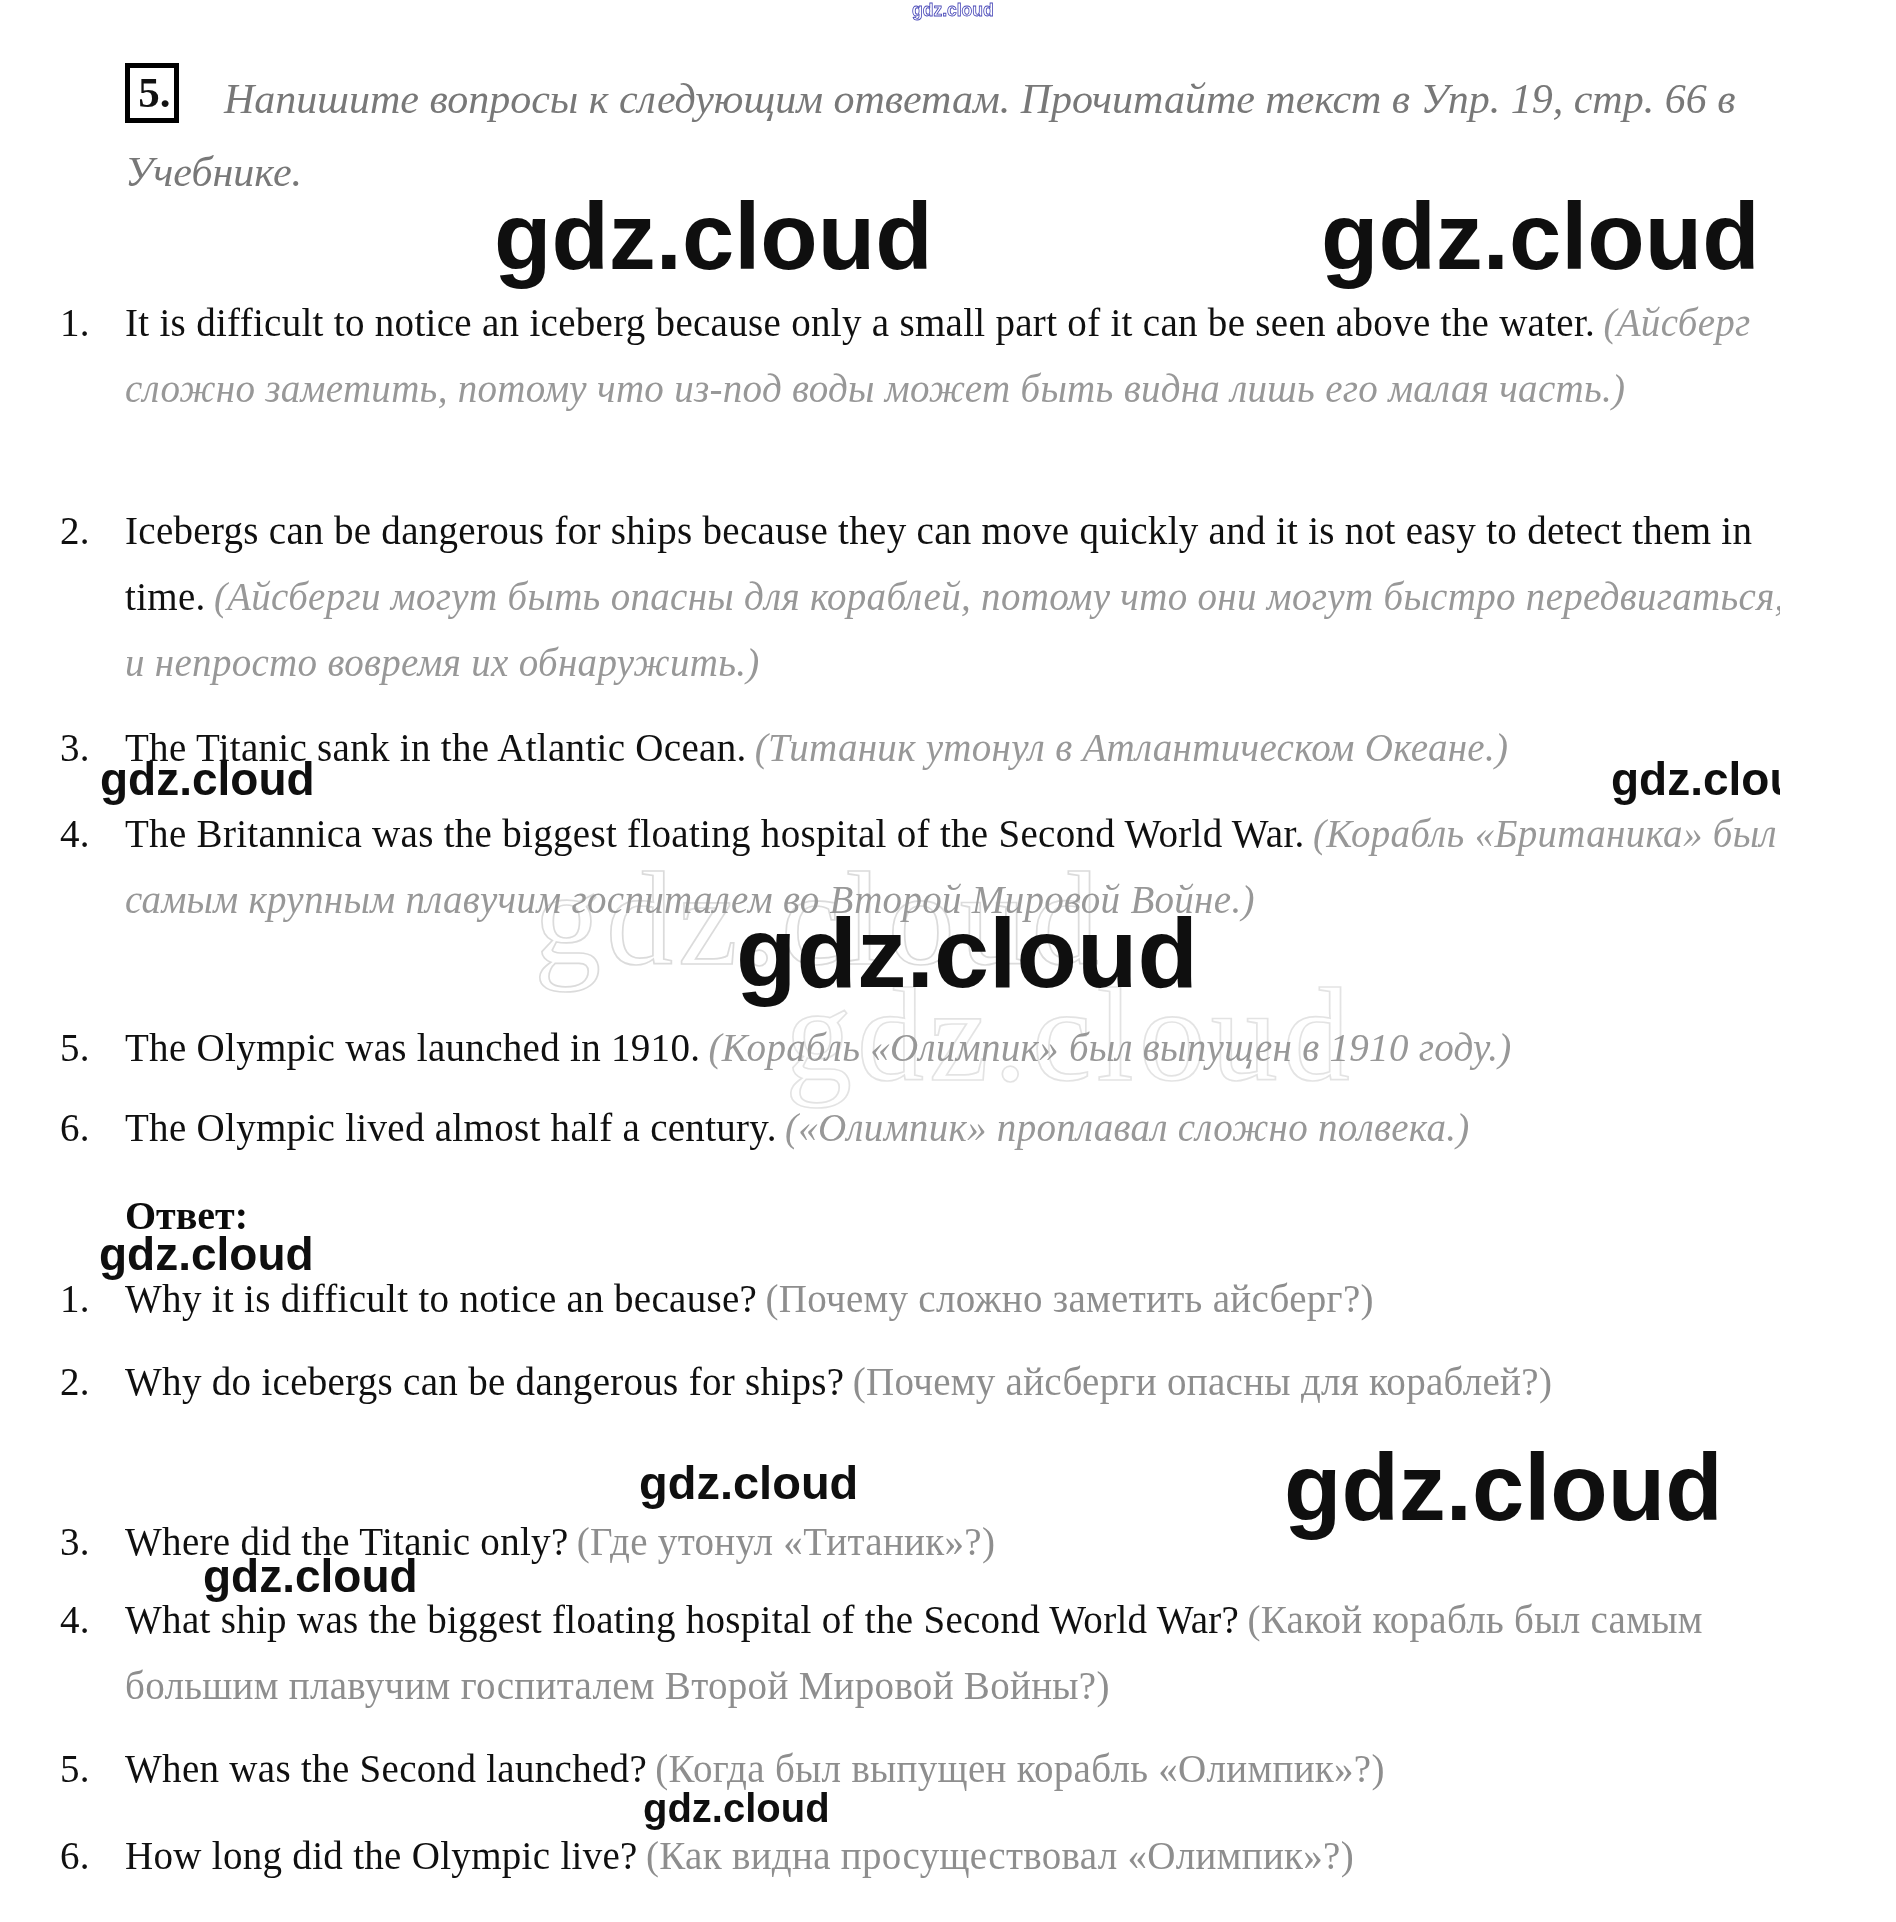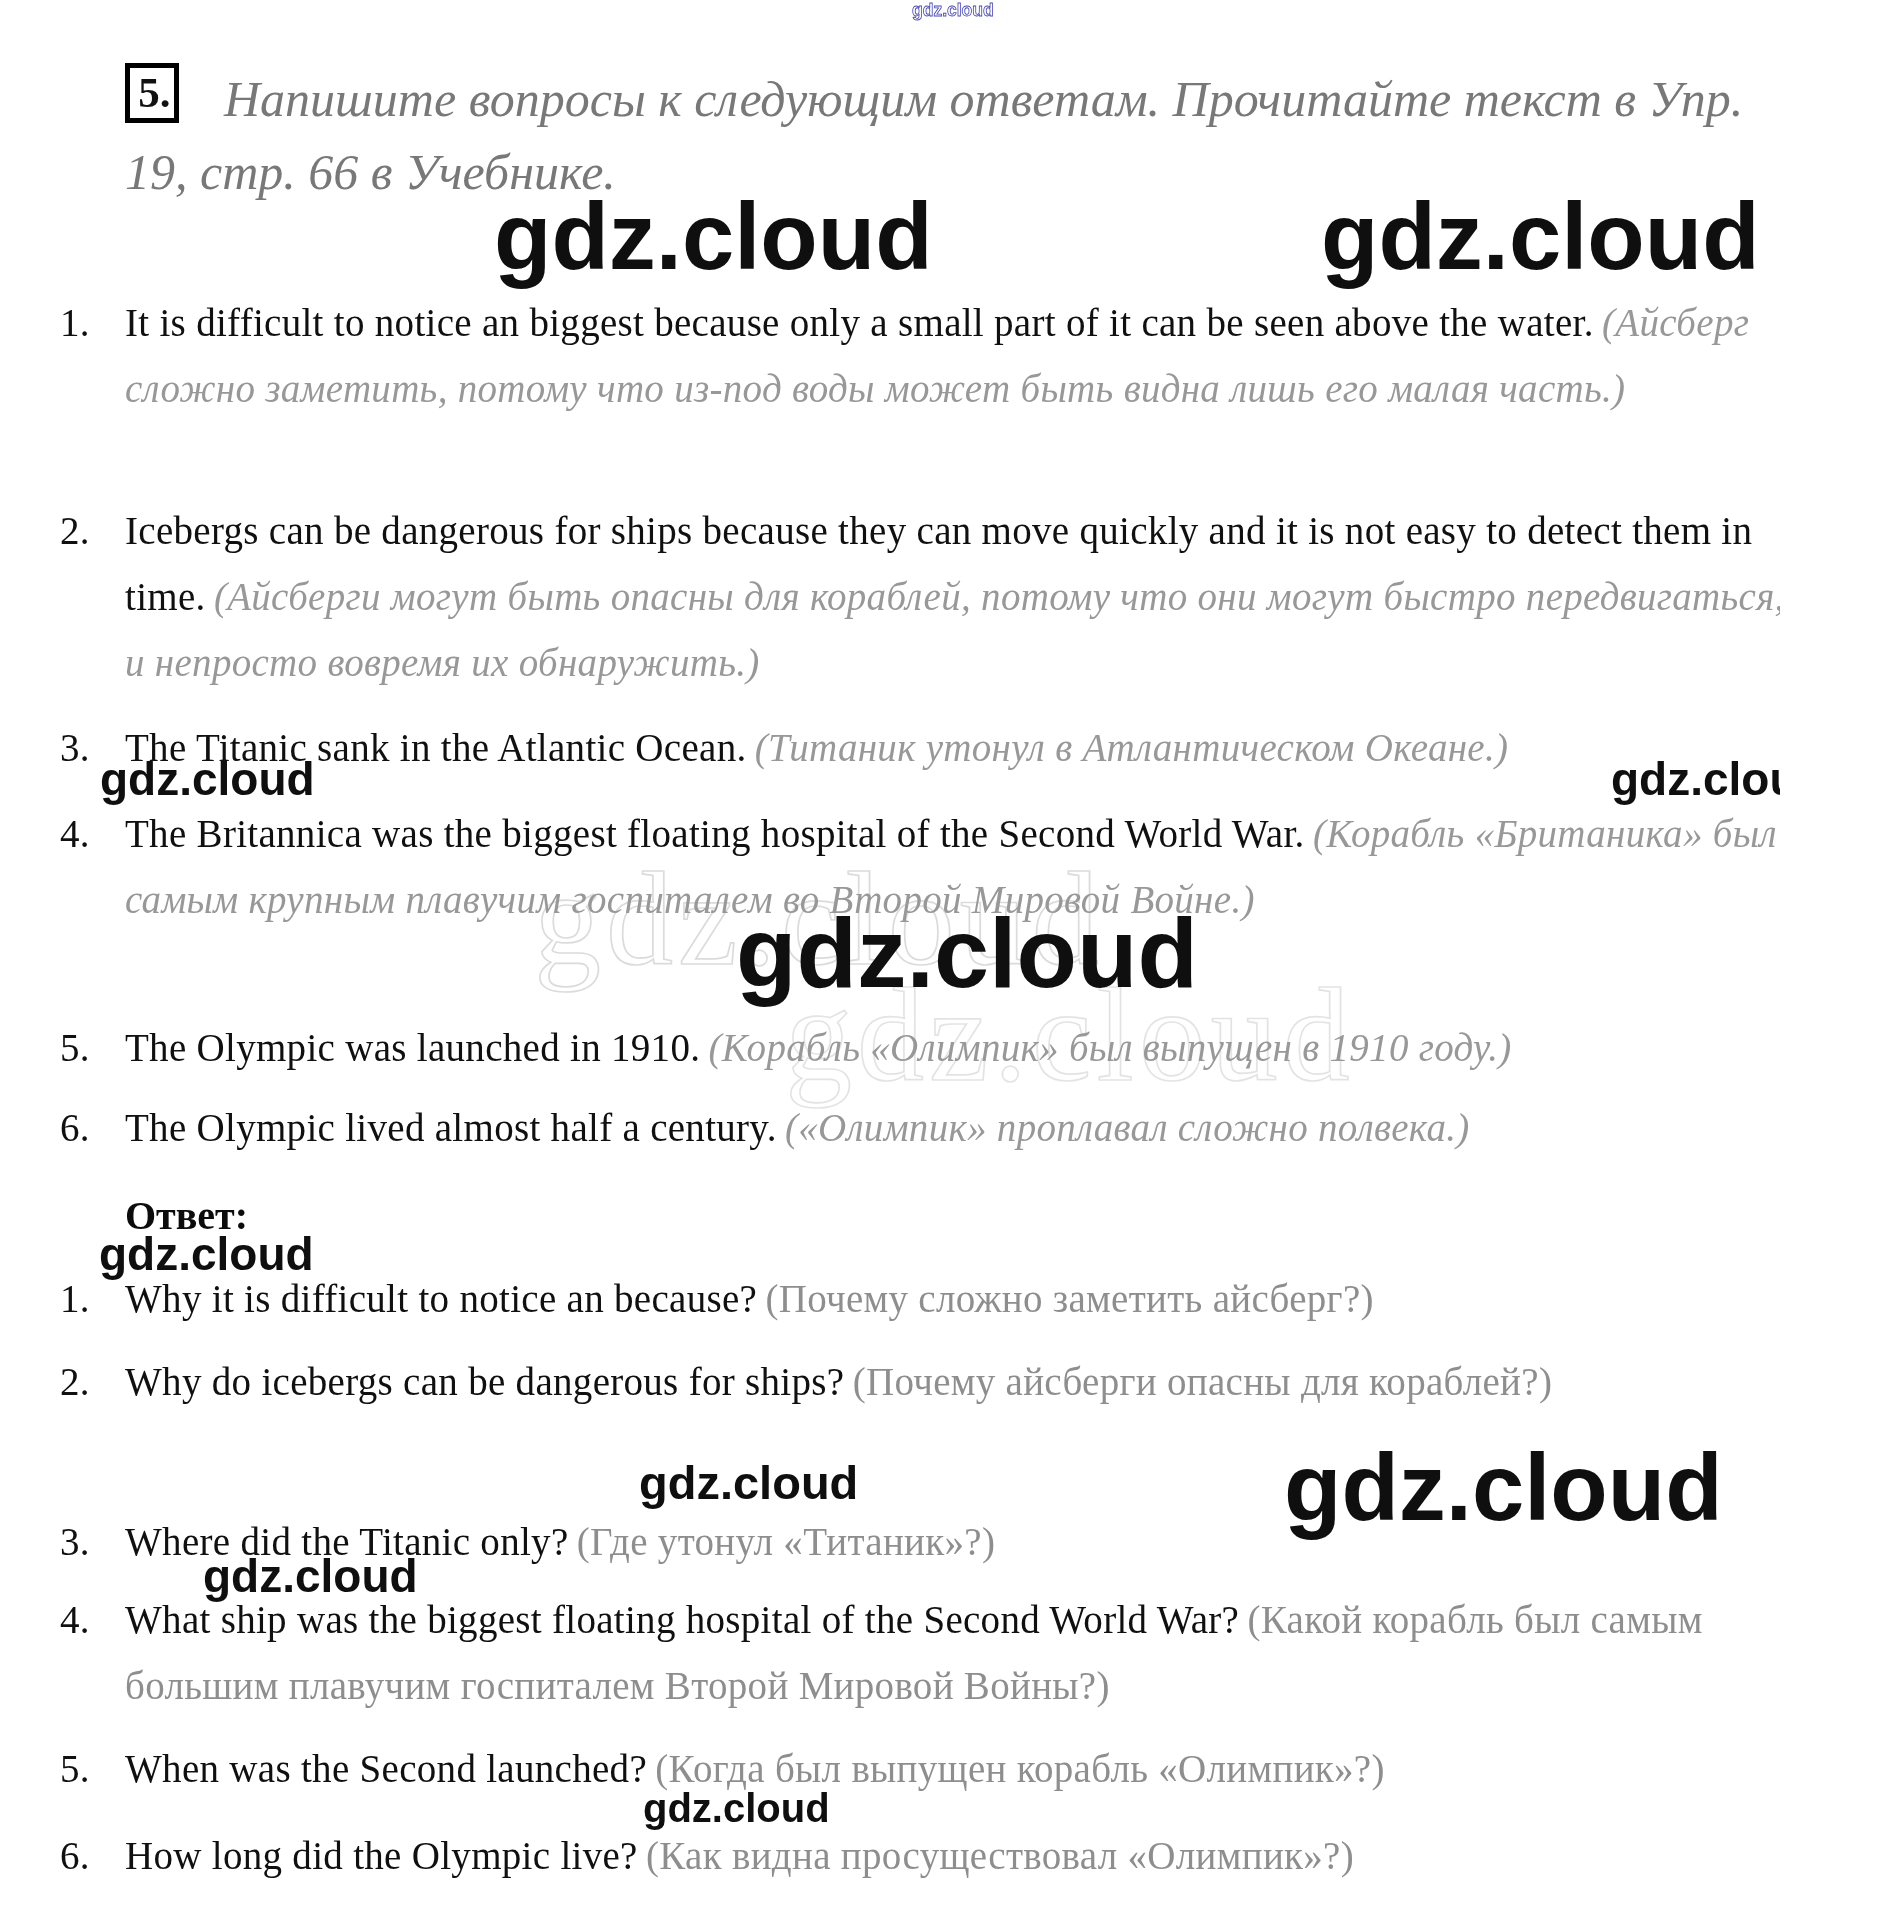--- a/index.html
+++ b/index.html
@@ -37,21 +37,21 @@
   .ghost2 { top:968px; left:785px; opacity:.5; }
   
   .numbox {
     position:absolute; top:63px; left:125px; z-index:2;
     border:5.8px solid #000; height:50px; line-height:50px;
     padding:0 3.3px 0 8.3px; font-size:43px; font-weight:bold;
   }
   .instr {
     position:absolute; top:63px; left:125px; width:1678px; z-index:1;
     text-indent:99px; font-style:italic; color:#787878;
-    font-size:50px; line-height:73px;
+    font-size:42px; line-height:73px;
   }
   .heading {
     position:absolute; left:125px; z-index:2;
     font-size:40px; font-weight:bold; line-height:1.2; color:#0c0c0c;
   }
   .h-translate { top:210px; }
   .h-answer   { top:1192px; }
   
   .item {
     position:absolute; left:125px; width:1678px; z-index:1;
@@ -84,21 +84,21 @@
   <div class="wm wm-s3">gdz.cloud</div>
   <div class="wm wm-s4">gdz.cloud</div>
   <div class="wm wm-s5">gdz.cloud</div>
   <div class="wm wm-med">gdz.cloud</div>
 
   <div class="numbox">5.</div>
   <div class="instr">Напишите вопросы к следующим ответам. Прочитайте текст в Упр. 19, стр. 66 в Учебнике.</div>
 
 
   <div class="item task-item t1">
-    <span class="num">1.</span><span class="en">It is difficult to notice an biggest because only a small part of it can be seen above the water.</span><span class="ru">(Айсберг сложно заметить, потому что из-под воды может быть видна лишь его малая часть.)</span>
+    <span class="num">1.</span><span class="en">It is difficult to notice an iceberg because only a small part of it can be seen above the water.</span><span class="ru">(Айсберг сложно заметить, потому что из-под воды может быть видна лишь его малая часть.)</span>
   </div>
   <div class="item task-item t2">
     <span class="num">2.</span><span class="en">Icebergs can be dangerous for ships because they can move quickly and it is not easy to detect them in time.</span><span class="ru">(Айсберги могут быть опасны для кораблей, потому что они могут быстро передвигаться, и непросто вовремя их обнаружить.)</span>
   </div>
   <div class="item task-item t3">
     <span class="num">3.</span><span class="en">The Titanic sank in the Atlantic Ocean.</span><span class="ru">(Титаник утонул в Атлантическом Океане.)</span>
   </div>
   <div class="item task-item t4">
     <span class="num">4.</span><span class="en">The Britannica was the biggest floating hospital of the Second World War.</span><span class="ru">(Корабль «Британика» был самым крупным плавучим госпиталем во Второй Мировой Войне.)</span>
   </div>

